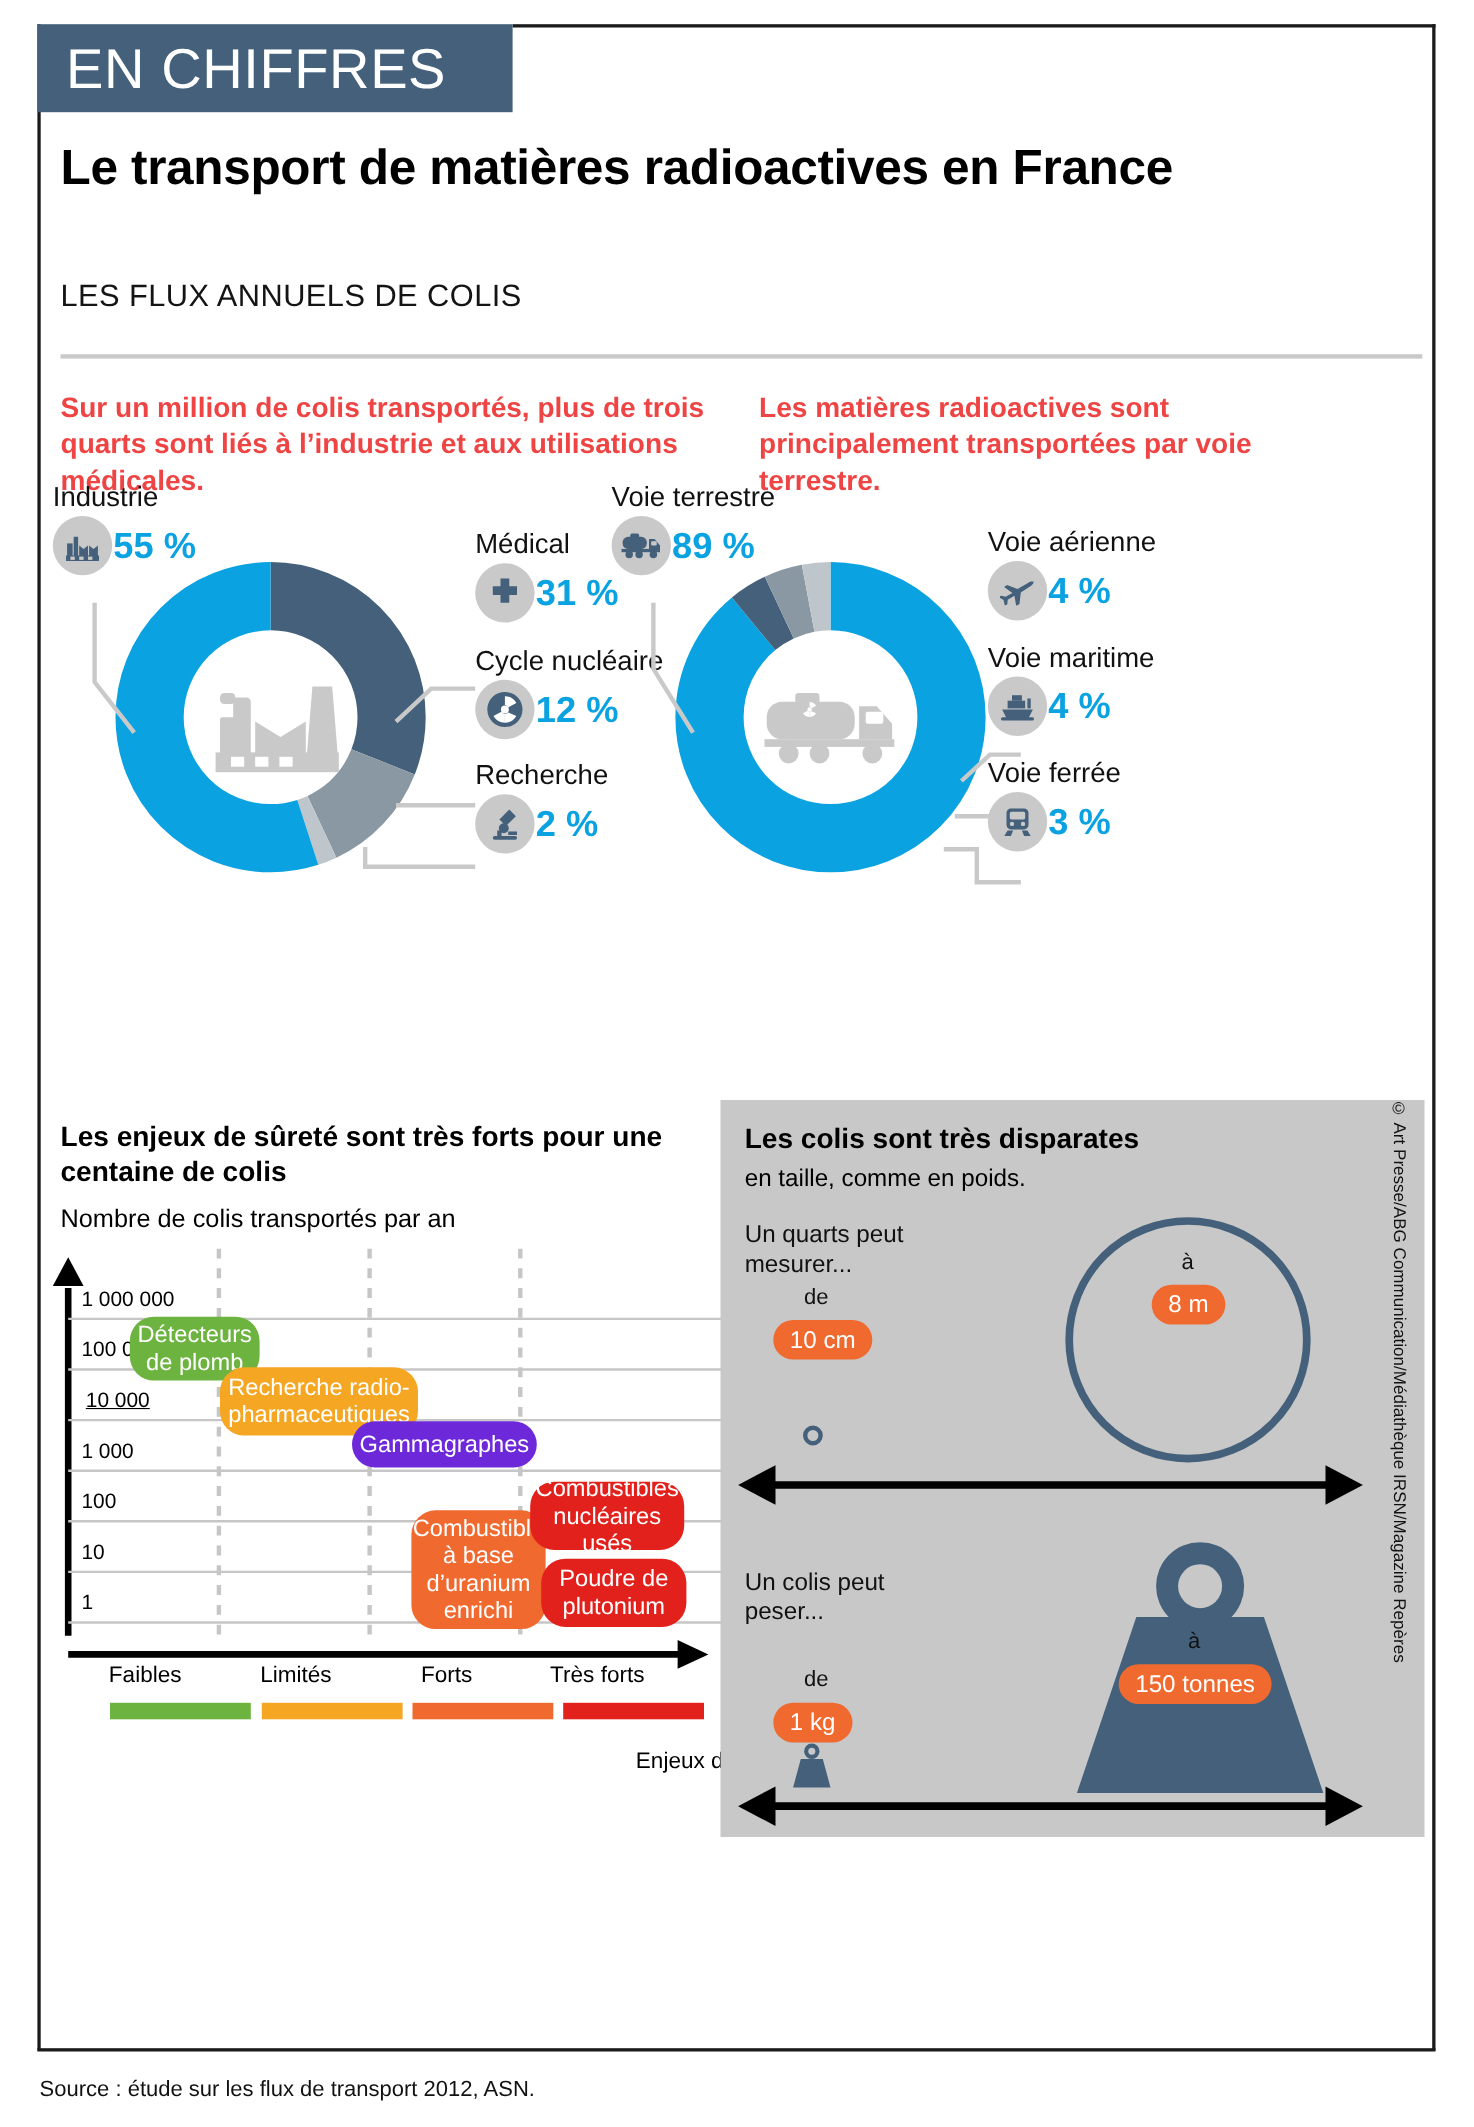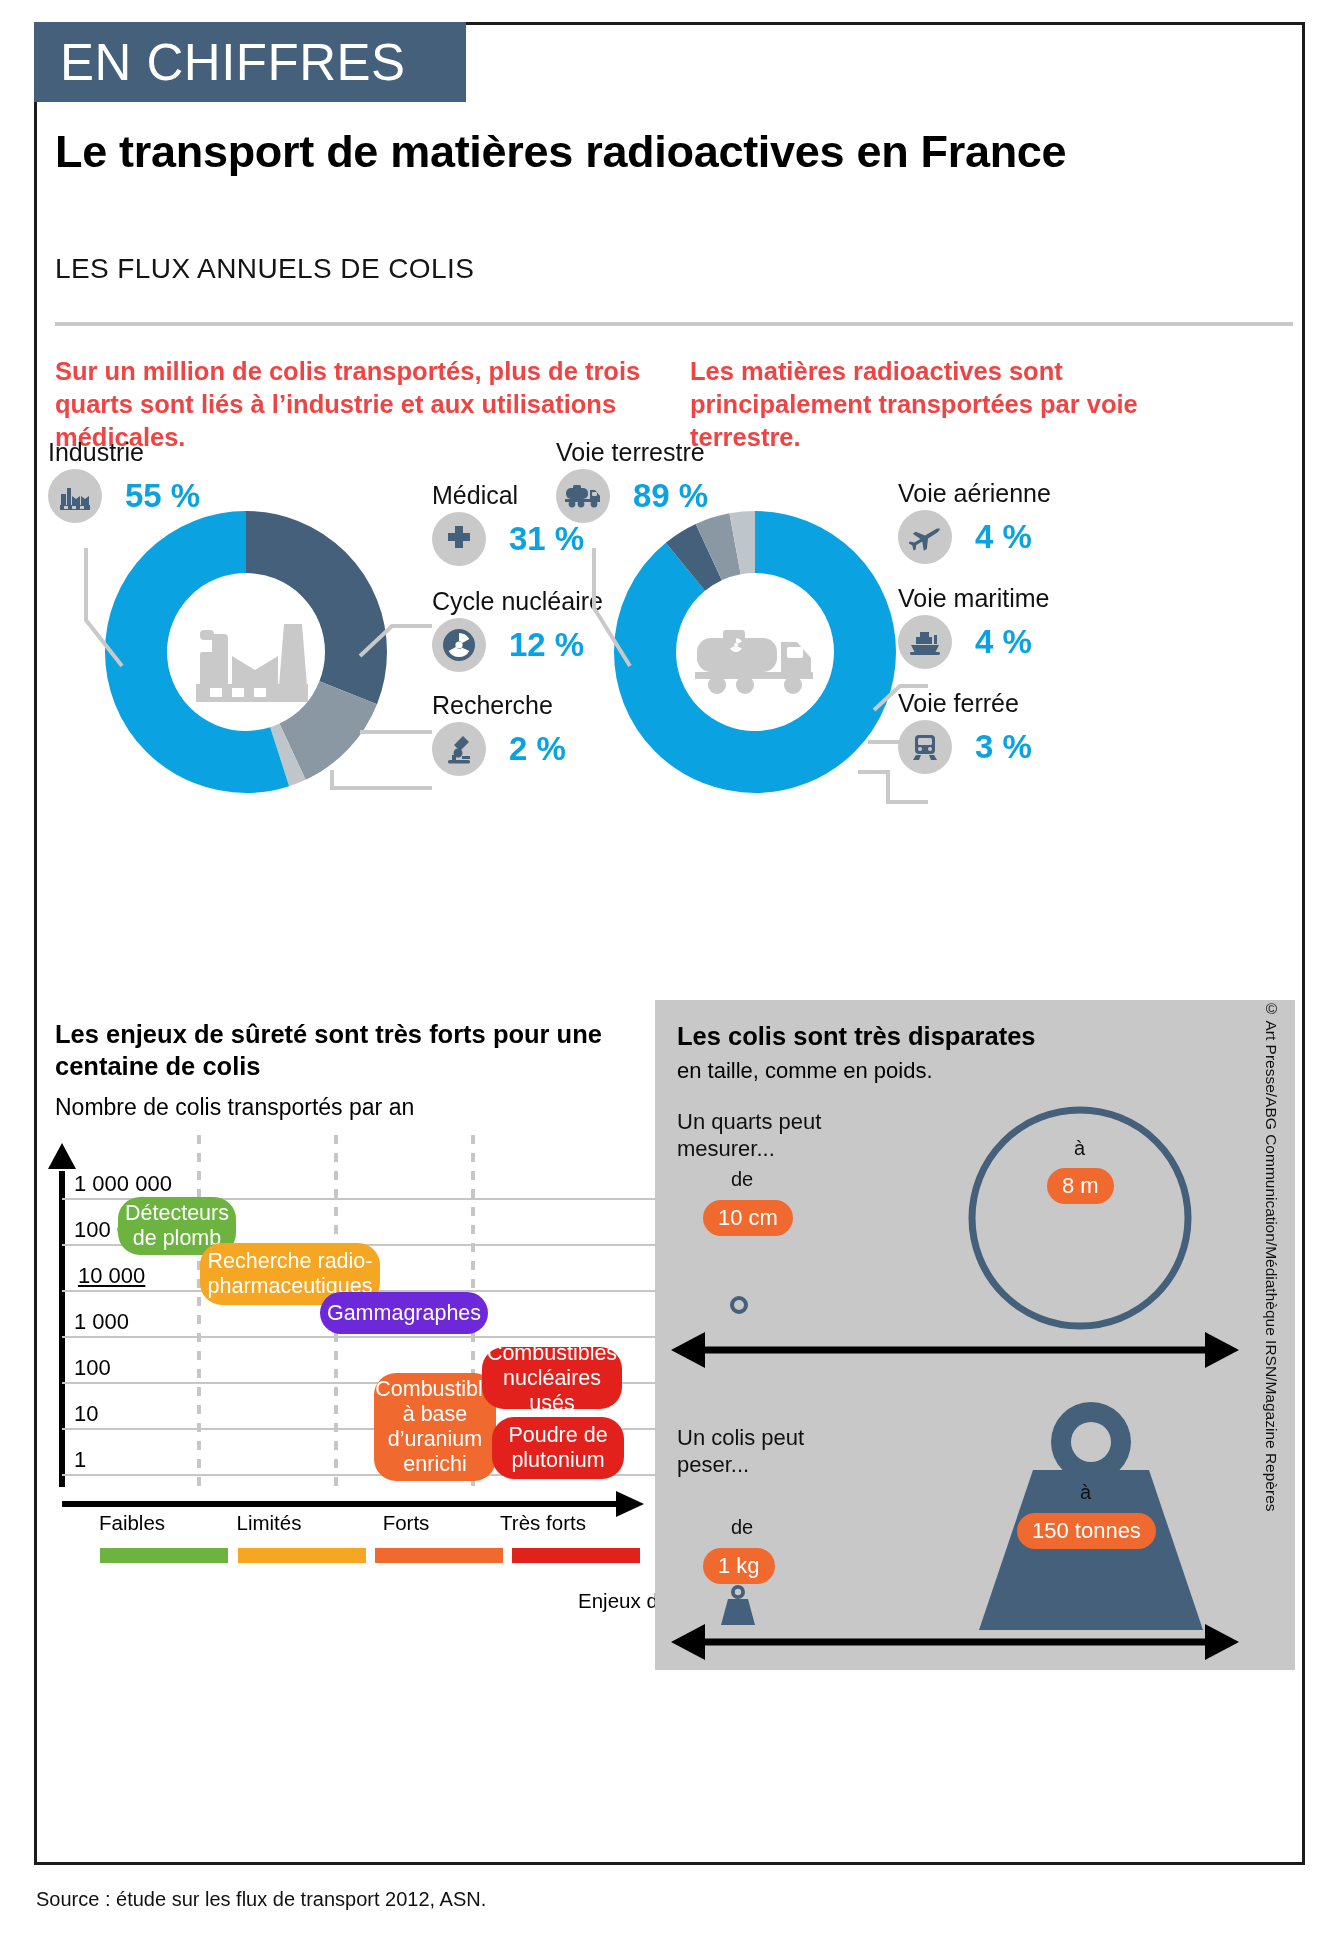--- a/index.html
+++ b/index.html
@@ -40,36 +40,36 @@
   }
   .lede.l { left:55px;  top:355px; width:620px; }
   .lede.r { left:690px; top:355px; width:560px; }
 
   
   .donut-wrap { position:absolute; }
   .donut-svg  { display:block; }
 
   .lbl      { position:absolute; }
   .lbl .cap { font-size:25px; font-weight:400; color:#111; white-space:nowrap; line-height:30px; }
-  .lbl .row { display:flex; align-items:center; gap:23px; margin-top:2px; }
+  .lbl .row { display:flex; align-items:center; gap:1px; margin-top:2px; }
   .ic {
     width:54px; height:54px; border-radius:50%; background:#c9c9c9;
     display:flex; align-items:center; justify-content:center; flex:0 0 auto;
   }
   .pct { font-size:33px; font-weight:700; color:#0aa2e0; white-space:nowrap; }
 
   .leader { position:absolute; stroke:#c9c9c9; stroke-width:4; fill:none; }
 
   
   .chart-head  { position:absolute; left:55px; top:1018px; width:580px;
                  font-size:25.5px; font-weight:700; line-height:32px; }
   .chart-sub   { position:absolute; left:55px; top:1094px;
                  font-size:23px; font-weight:400; }
   #plot { position:absolute; left:48px; top:1135px; width:610px; height:400px; }
-  .ytick { position:absolute; font-size:22px; color:#000; white-space:nowrap; }
+  .ytick { position:absolute; font-size:19px; color:#000; white-space:nowrap; }
   .pill {
     position:absolute; border-radius:22px; color:#fff; text-align:center;
     font-size:21.5px; line-height:25px; font-weight:400;
     display:flex; align-items:center; justify-content:center;
     padding:6px 13px;
   }
   .xcat { position:absolute; font-size:20.5px; text-align:center; }
   .catbar { position:absolute; height:15px; }
 
   .xaxis-label { position:absolute; font-size:20.5px; }

